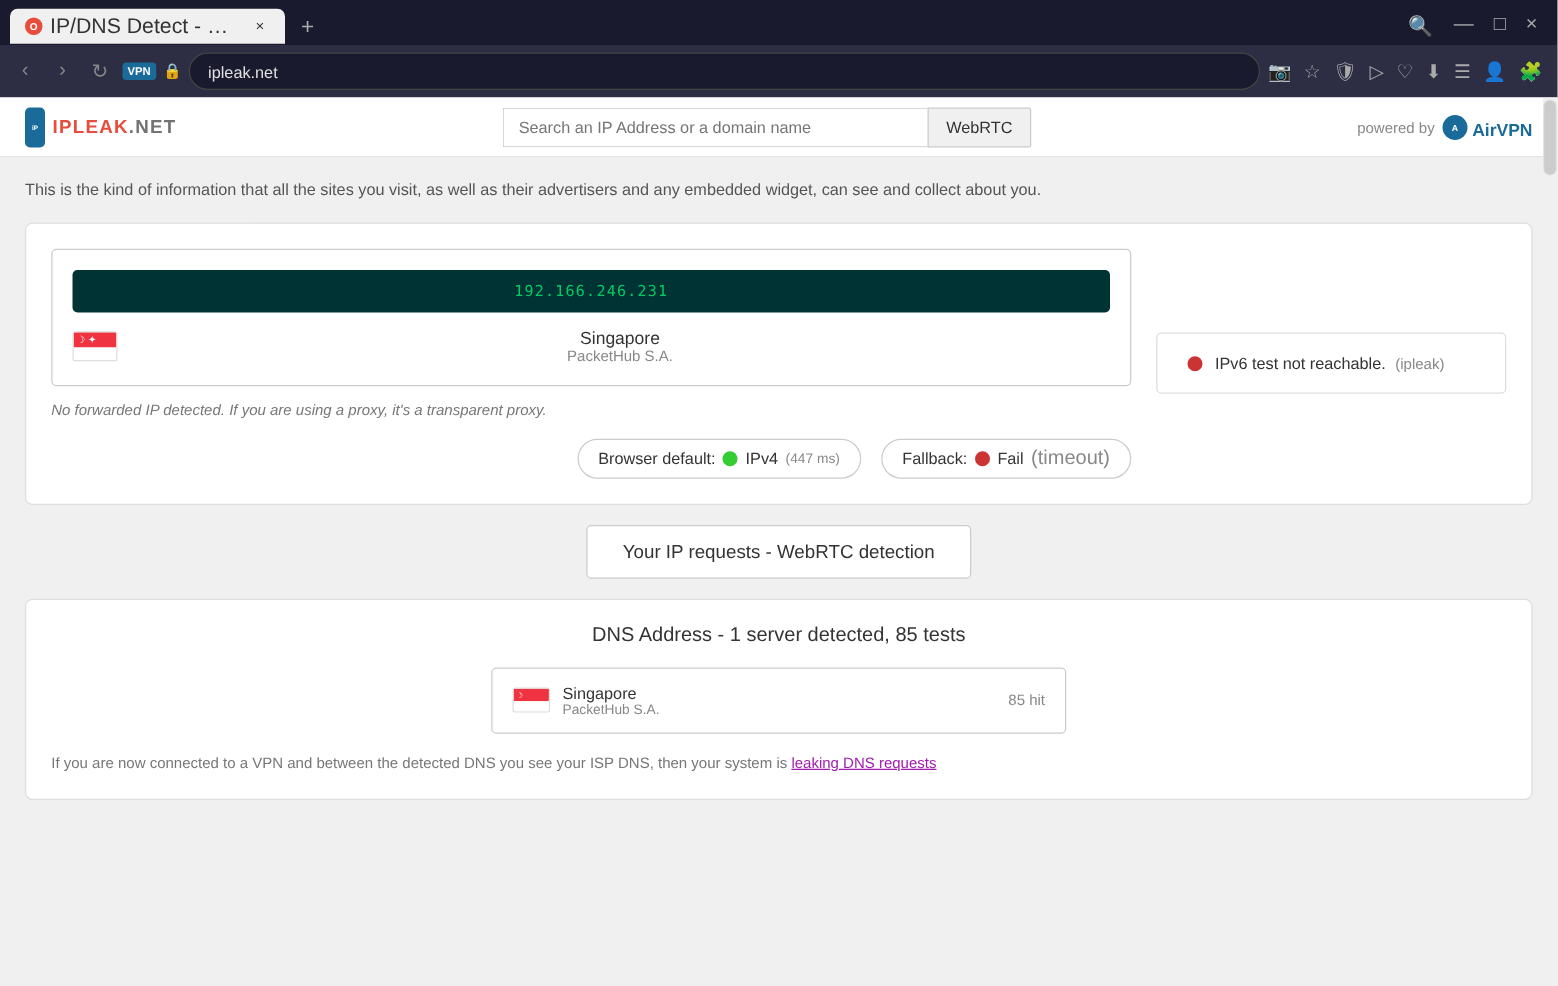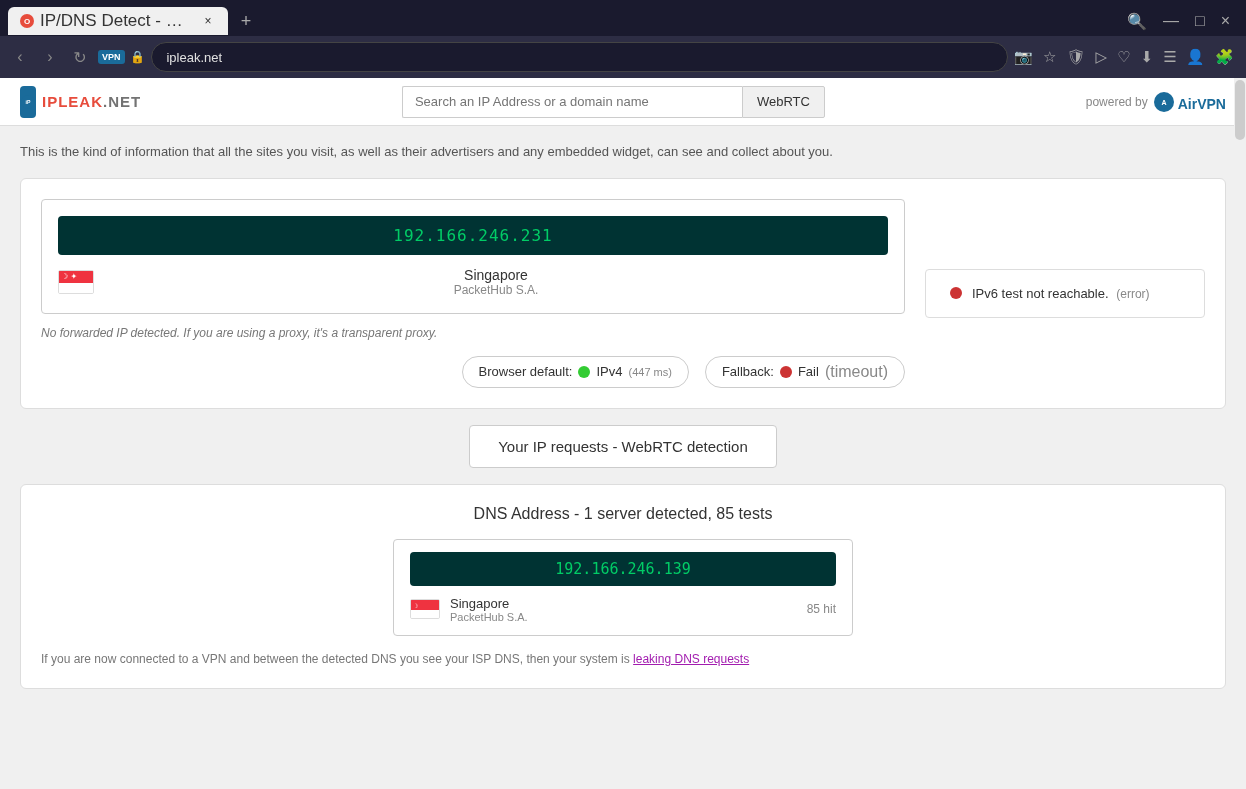--- a/index.html
+++ b/index.html
@@ -267,21 +267,21 @@
     .ip-box {
       border: 1px solid #ccc;
       border-radius: 4px;
       padding: 16px;
       flex: 1;
     }
     .ip-display {
       background: #003333;
       color: #00cc66;
       font-family: monospace;
-      font-size: 16px;
+      font-size: 12px;
       text-align: center;
       padding: 10px 20px;
       border-radius: 4px;
       margin-bottom: 12px;
       letter-spacing: 1px;
     }
     .ip-location {
       display: flex;
       align-items: center;
       gap: 10px;
@@ -581,33 +581,32 @@
               <span>Fail</span>
               <span style="color:#888;font-size:16px;">(timeout)</span>
             </div>
           </div>
         </div>
 
         <div class="ipv6-box">
           <span class="status-dot-red"></span>
           <span class="ipv6-text">
             <span>IPv6 test not reachable.</span>
-            <span class="error-label" style="color:#888;font-size:12px;margin-left:4px;">(error)</span>
+            <span class="error-label" style="color:#888;font-size:12px;margin-left:4px;">(ipleak)</span>
           </span>
         </div>
       </div>
     </div>
 
     <button class="webrtc-btn">Your IP requests - WebRTC detection</button>
 
     <div class="dns-card">
       <h2 class="dns-title">DNS Address - 1 server detected, 85 tests</h2>
 
       <div class="dns-server">
-        <div class="dns-ip-display">192.166.246.139</div>
         <div class="dns-location">
           <div class="flag-small flag-sg">
             <div style="height:10px;background:#EF3340;display:flex;align-items:center;padding-left:2px;">
               <span style="color:white;font-size:6px;">☽</span>
             </div>
             <div style="height:10px;background:white;"></div>
           </div>
           <div class="dns-loc-info">
             <div class="dns-loc-city">Singapore</div>
             <div class="dns-loc-isp">PacketHub S.A.</div>

